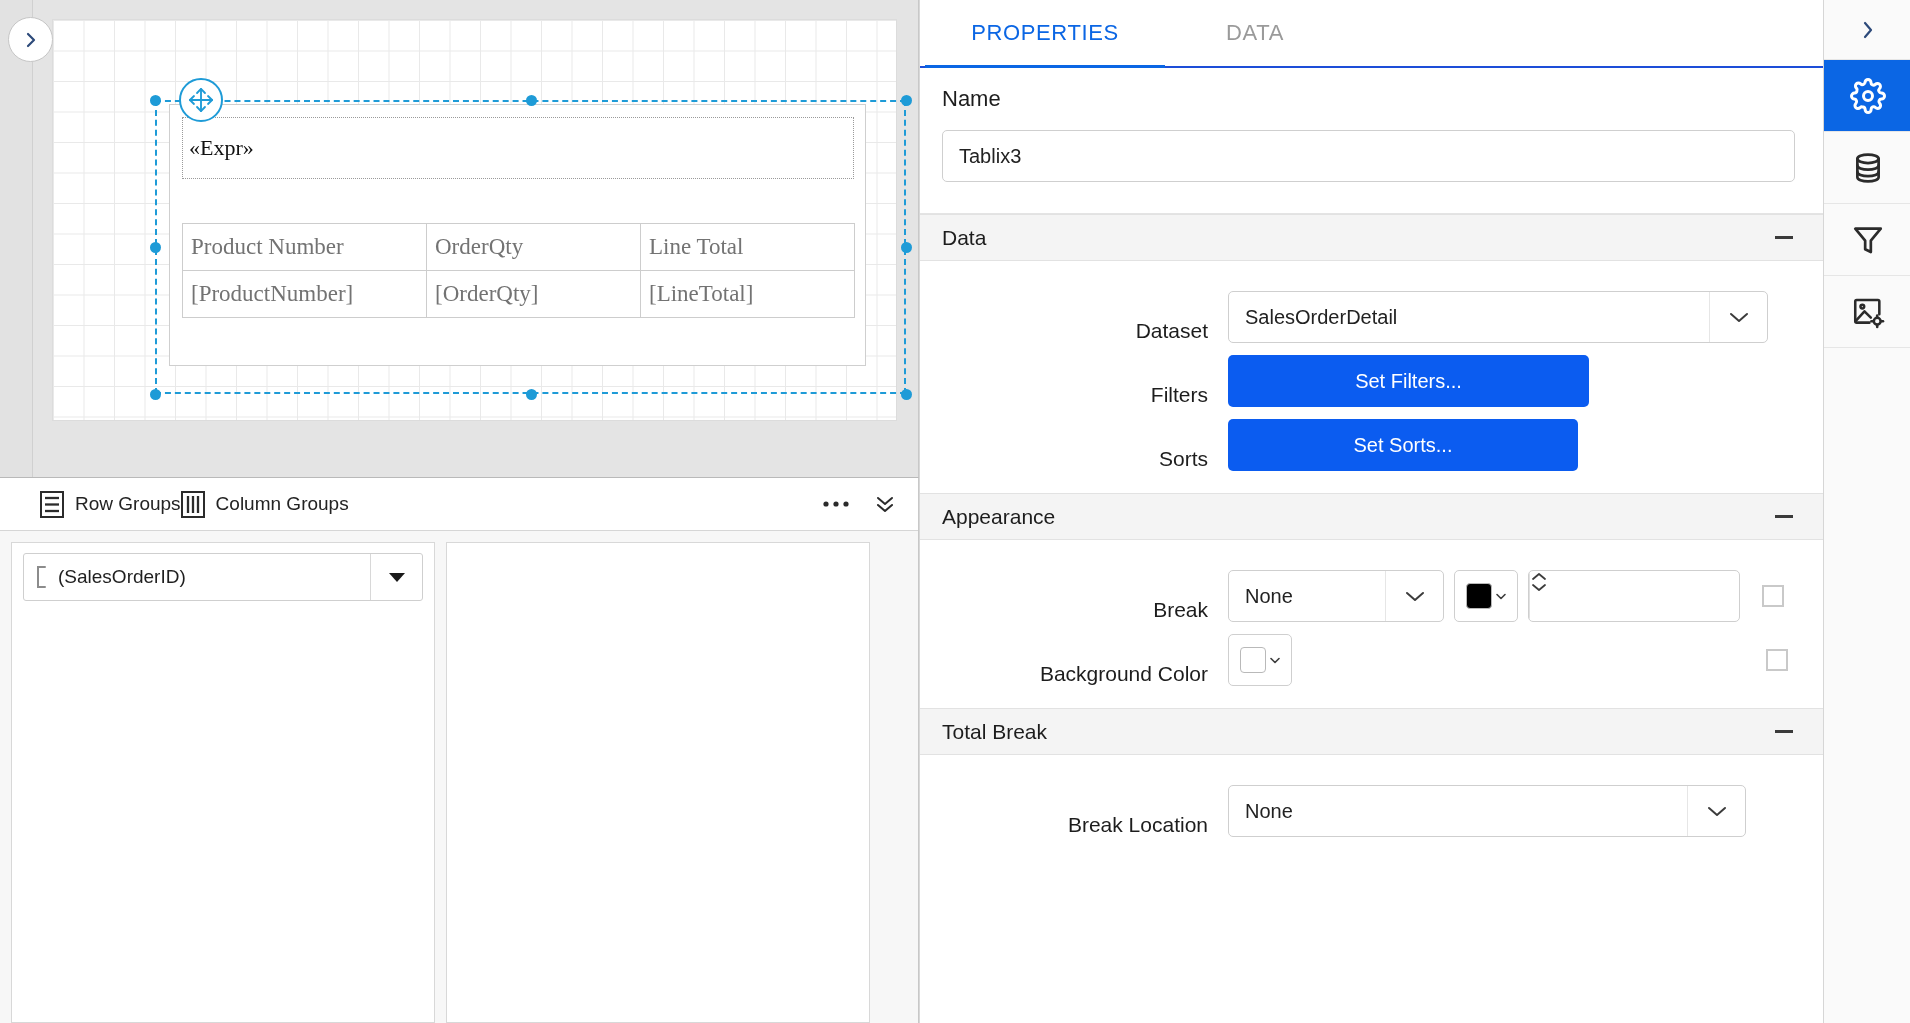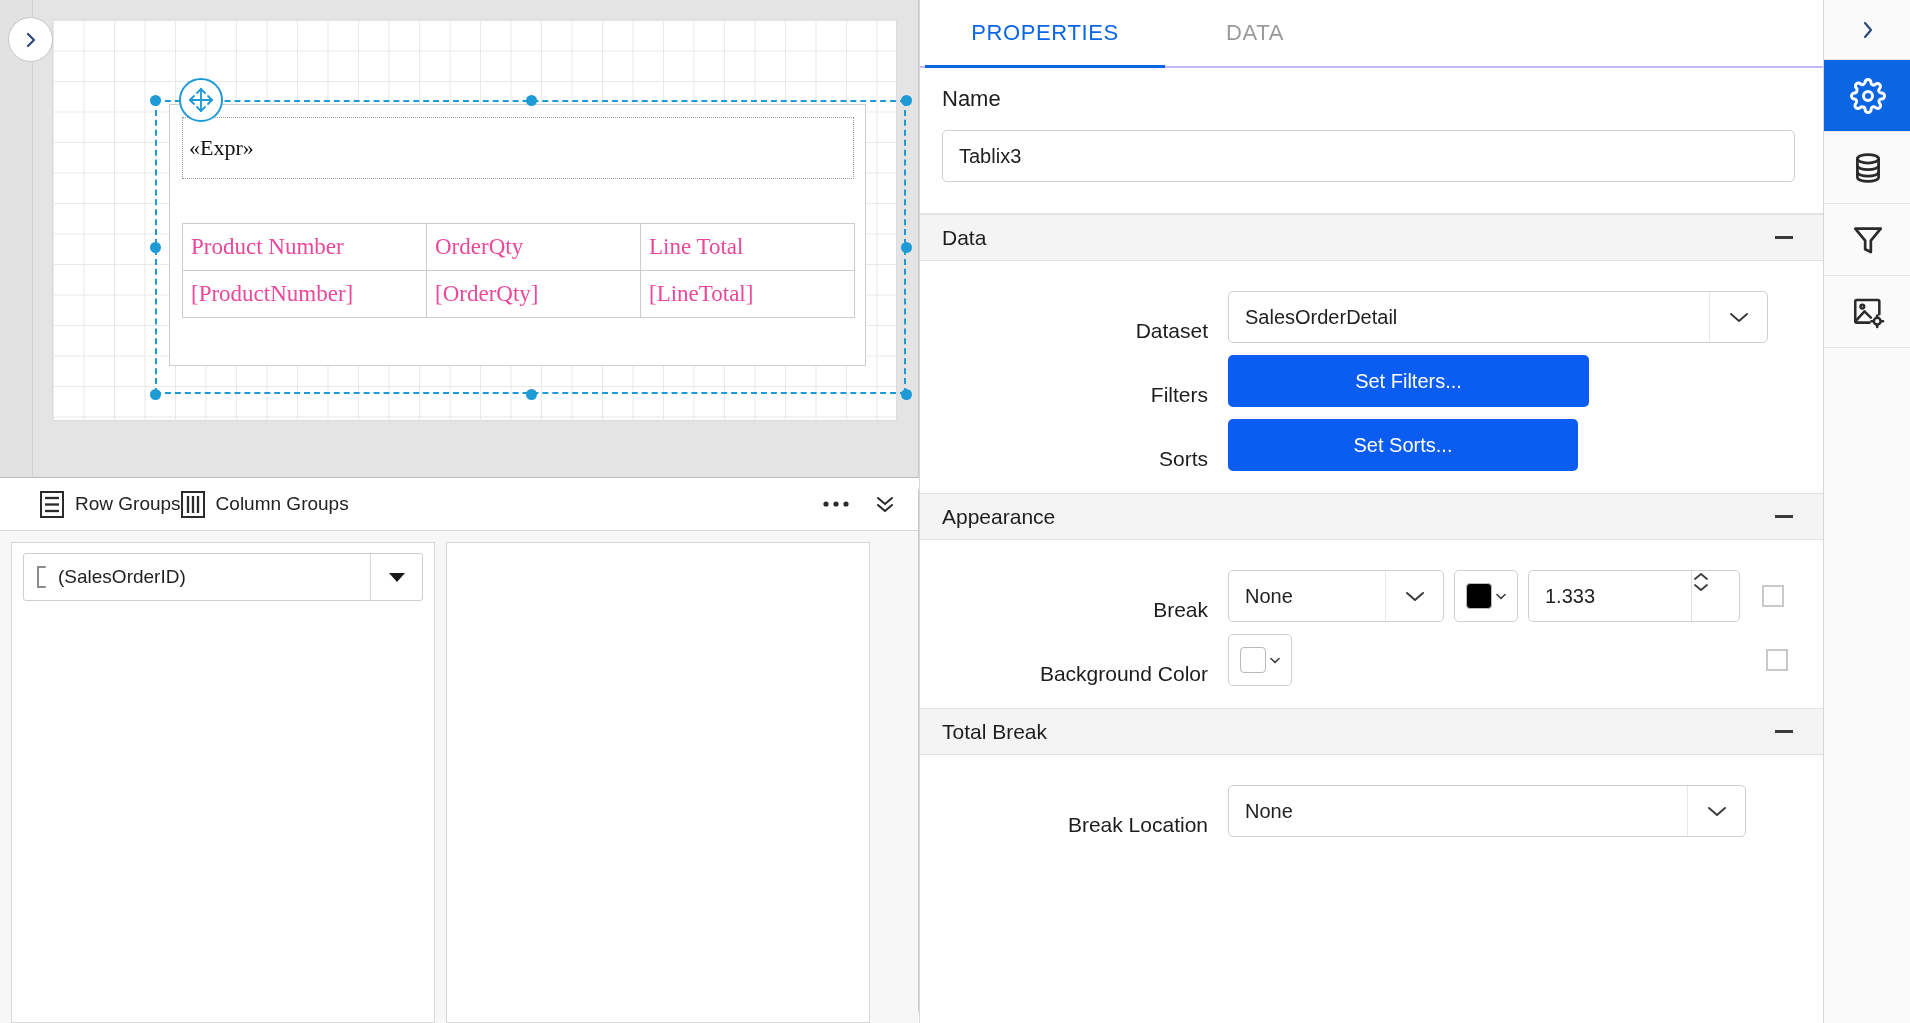--- a/index.html
+++ b/index.html
@@ -126,21 +126,21 @@
     width: 672px;
     border-collapse: collapse;
     table-layout: fixed;
   }
   .tablix td {
     border: 1px solid #cdcdcd;
     height: 47px;
     padding: 0 8px;
     font-family: "Liberation Serif", serif;
     font-size: 23px;
-    color: #ec4899;
+    color: #737373;
     vertical-align: middle;
     white-space: nowrap;
     overflow: hidden;
   }
   .tablix col.c1 { width: 244px; }
   .tablix col.c2 { width: 214px; }
   .tablix col.c3 { width: 214px; }
 
   
   .left-expander {
@@ -157,21 +157,20 @@
 
   
   .groups-panel {
     position: relative;
     flex: 1 1 auto;
     background: #ffffff;
     border-right: 1px solid #c8c8c8;
     display: flex;
     flex-direction: column;
     min-height: 0;
-    border-radius: 15px;
   }
   .groups-header {
     height: 53px;
     flex: 0 0 53px;
     border-bottom: 1px solid #d6d6d6;
     display: flex;
     align-items: center;
     position: relative;
     background: #ffffff;
   }
@@ -251,21 +250,21 @@
     border-left: 1px solid #d8d8d8;
     display: flex;
     flex-direction: column;
     overflow: hidden;
   }
   .tabs {
     height: 68px;
     flex: 0 0 68px;
     display: flex;
     align-items: center;
-    border-bottom: 2px solid #c4b5fd;
+    border-bottom: 2px solid #1d4ed8;
     position: relative;
     background: #fff;
   }
   .tab {
     height: 66px;
     display: flex;
     align-items: center;
     justify-content: center;
     font-size: 22px;
     letter-spacing: 0.6px;
@@ -671,21 +670,20 @@
             <div class="color-swatch-btn" style="margin-left:10px;">
               <span class="swatch" id="border-swatch" style="background: rgb(0, 0, 0);"></span>
               <span class="mini-caret">
                 <svg width="12" height="9" viewBox="0 0 12 9" fill="none" stroke="#3c3c3c" stroke-width="1.6" stroke-linecap="round" stroke-linejoin="round">
                     <polyline points="2,2.5 6,6.5 10,2.5"></polyline>
                   </svg>
               </span>
             </div>
 
             <div class="spin-box" style="width:212px; margin-left:10px;">
-              <span class="sv">1.333</span>
               <span class="spin-arrows">
                 <span>
                   <svg width="18" height="11" viewBox="0 0 18 11" fill="none" stroke="#3c3c3c" stroke-width="1.8" stroke-linecap="round" stroke-linejoin="round">
                       <polyline points="3,8 9,3 15,8"></polyline>
                     </svg>
                 </span>
                 <span>
                   <svg width="18" height="11" viewBox="0 0 18 11" fill="none" stroke="#3c3c3c" stroke-width="1.8" stroke-linecap="round" stroke-linejoin="round">
                       <polyline points="3,3 9,8 15,3"></polyline>
                     </svg>

